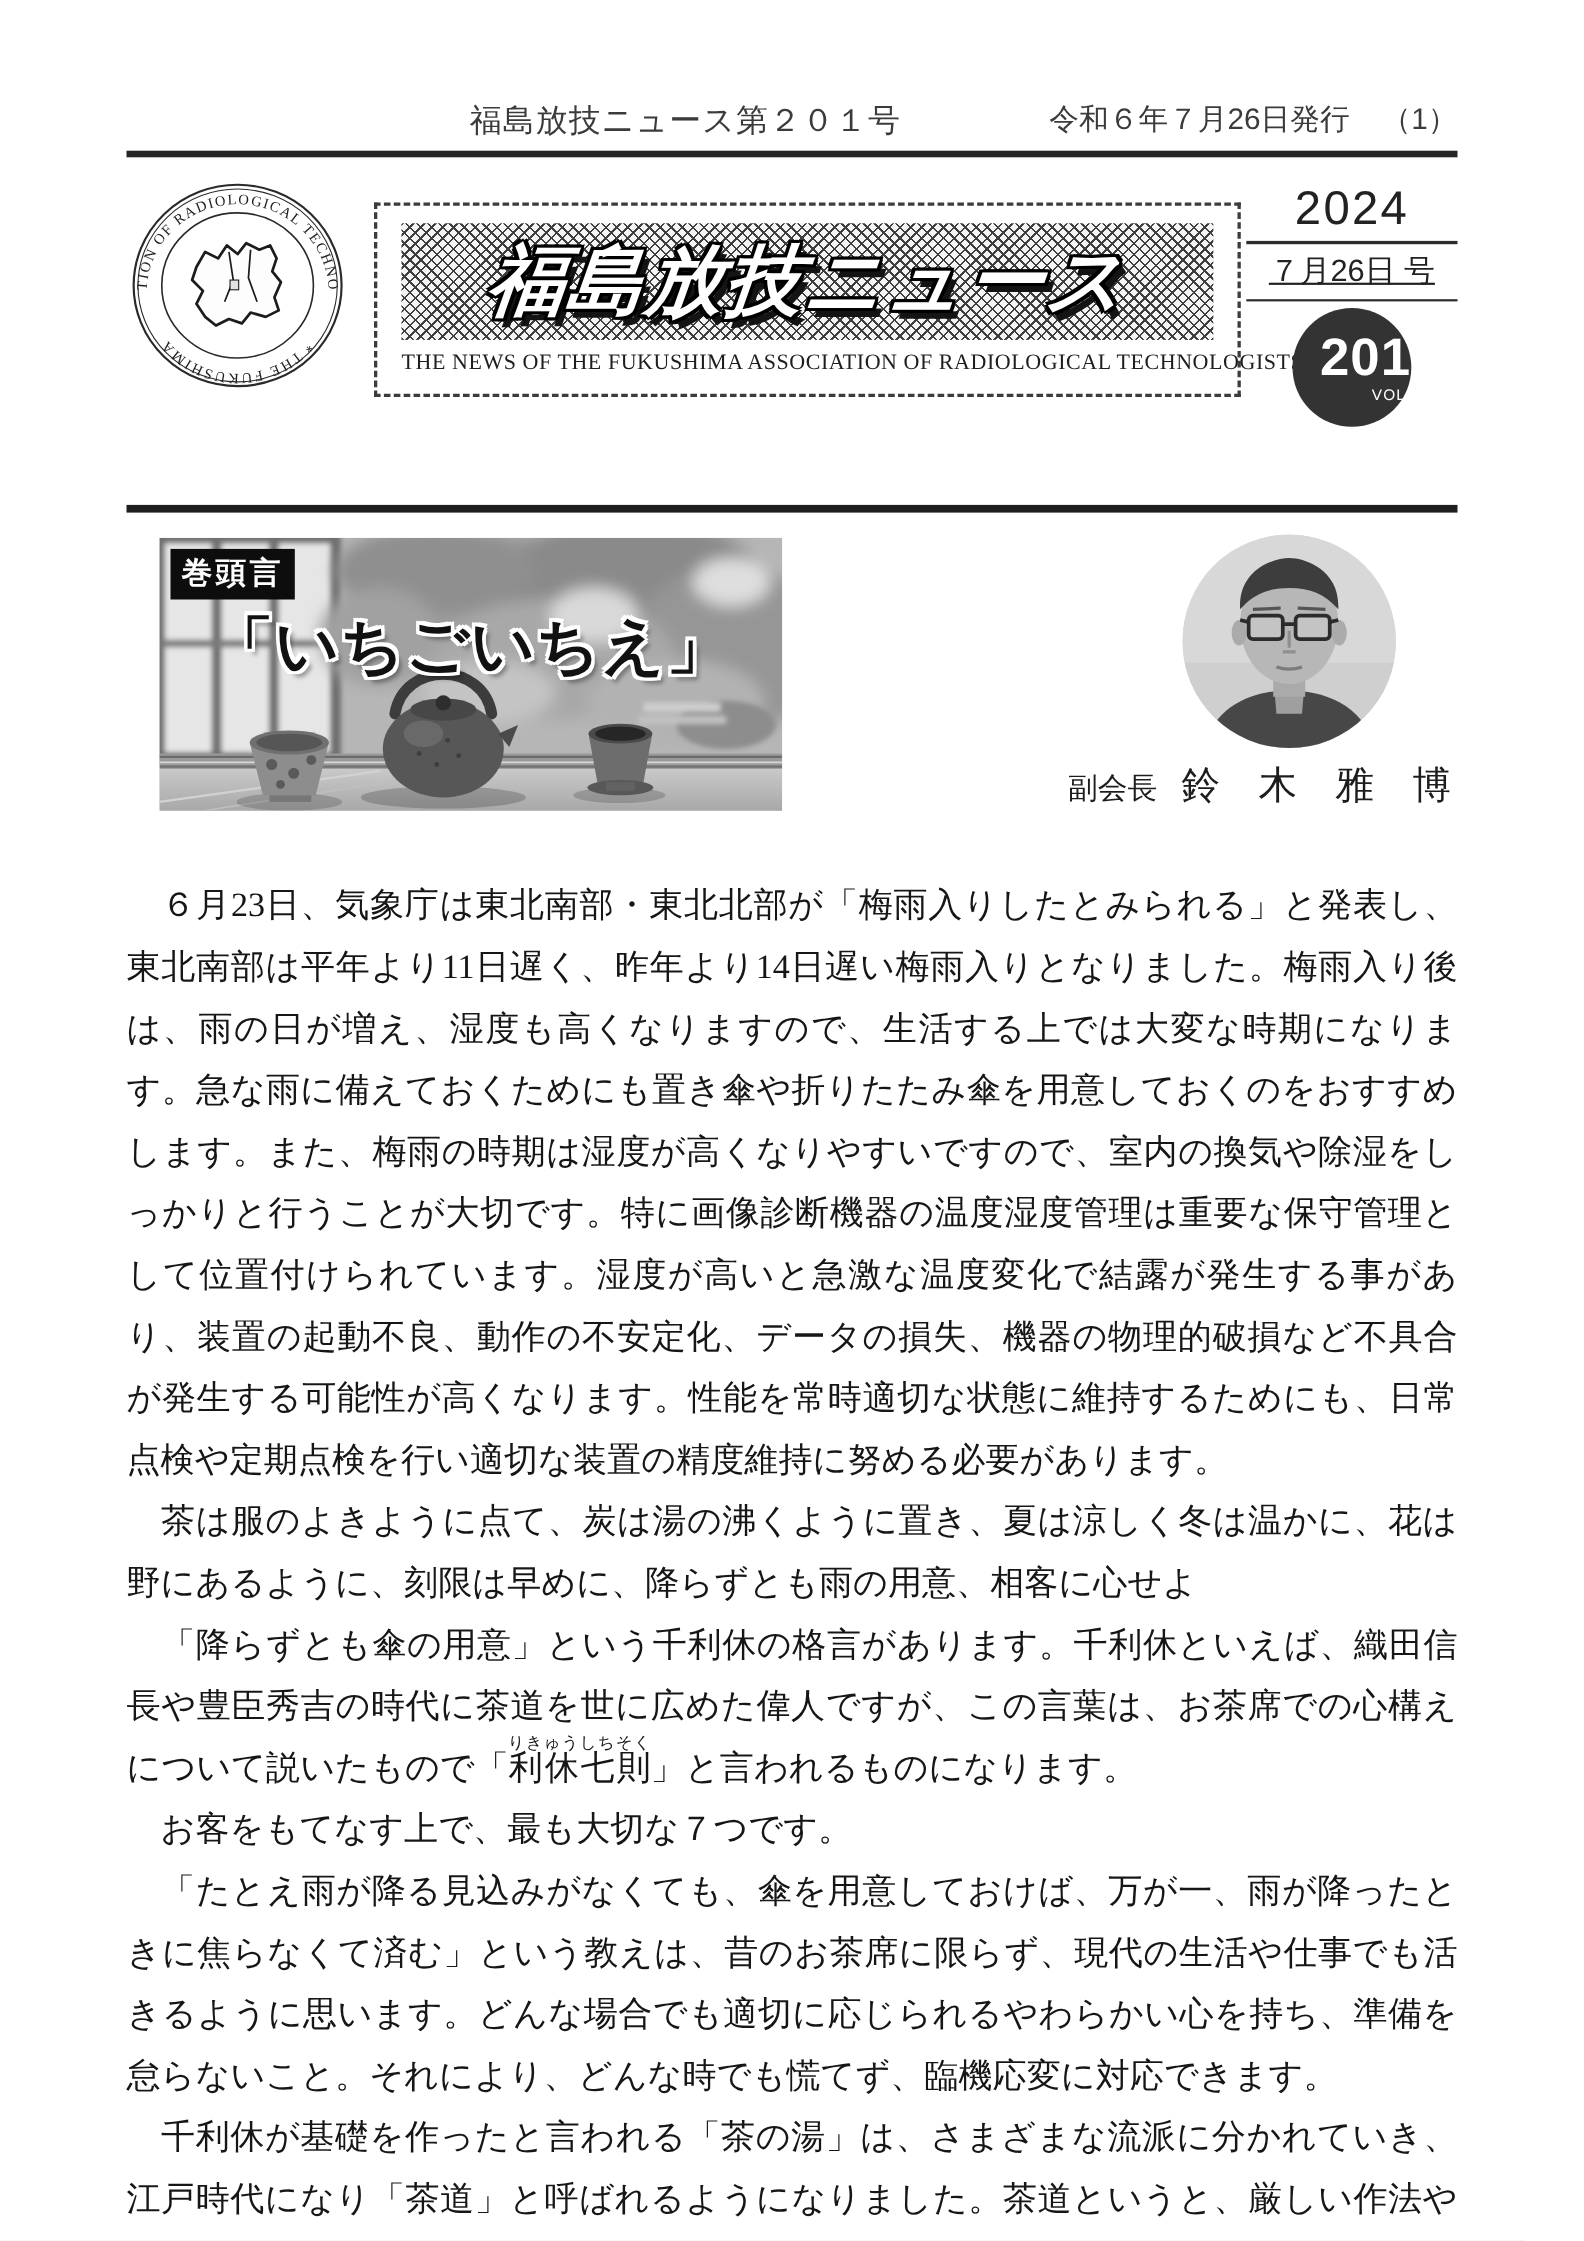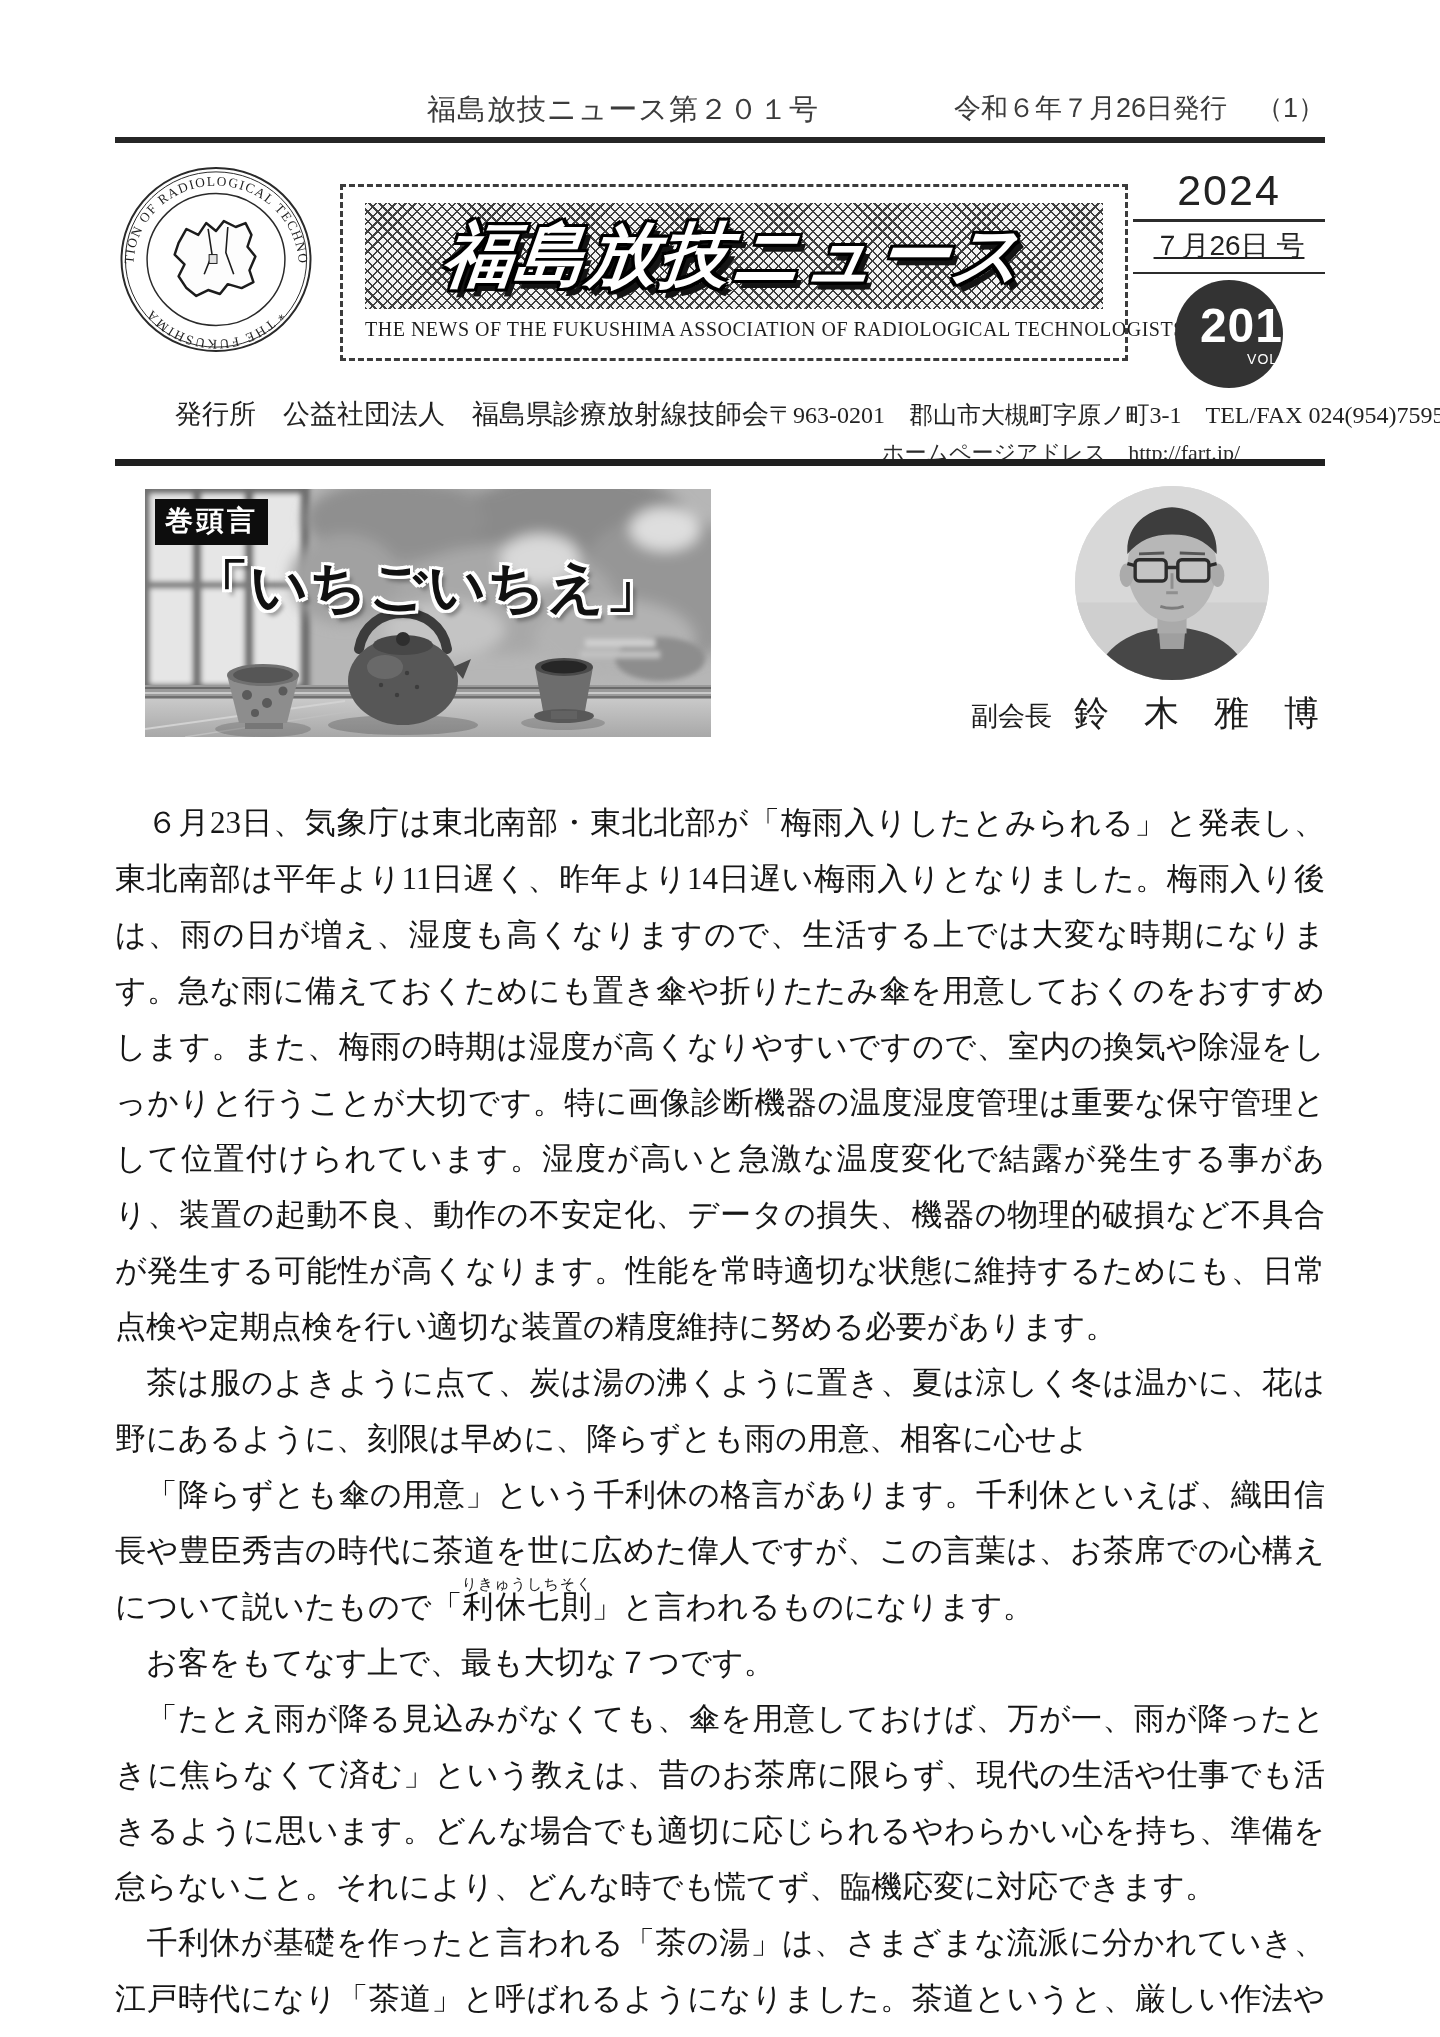--- a/index.html
+++ b/index.html
@@ -151,27 +151,20 @@
       <div class="sep"></div>
       <div class="issue-date">７月26日 号</div>
       <div class="sep"></div>
       <div class="vol-badge">
         <div class="vol-number">201</div>
         <div class="vol-label">VOL.</div>
       </div>
     </div>
   </div>
 
-  <div class="publisher">
-    <div class="pub-row1">
-      <span class="pub-issuer">発行所　公益社団法人　福島県診療放射線技師会</span>
-      <span class="pub-address">〒963-0201　郡山市大槻町字原ノ町3-1　TEL/FAX 024(954)7595</span>
-    </div>
-    <div class="pub-homepage">ホームページアドレス　http://fart.jp/</div>
-  </div>
   <div class="rule-mid"></div>
 
   <div class="feature-row">
 
     <div class="banner">
       <svg viewBox="0 0 566 248" preserveAspectRatio="none" aria-hidden="true">
         <defs>
           <filter id="b1" x="-30%" y="-30%" width="160%" height="160%">
               <feGaussianBlur stdDeviation="7"></feGaussianBlur>
             </filter>

